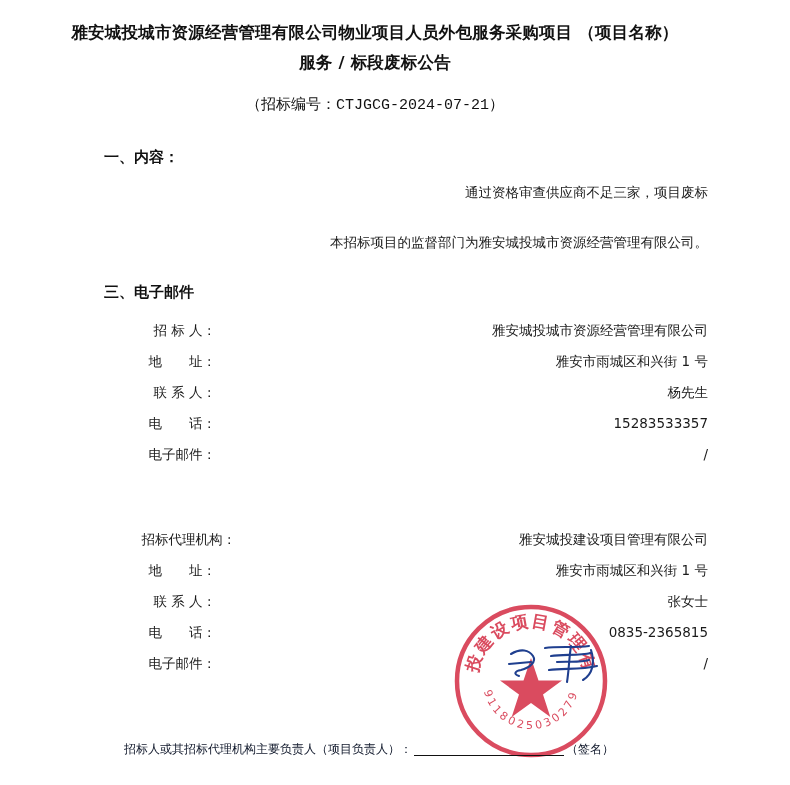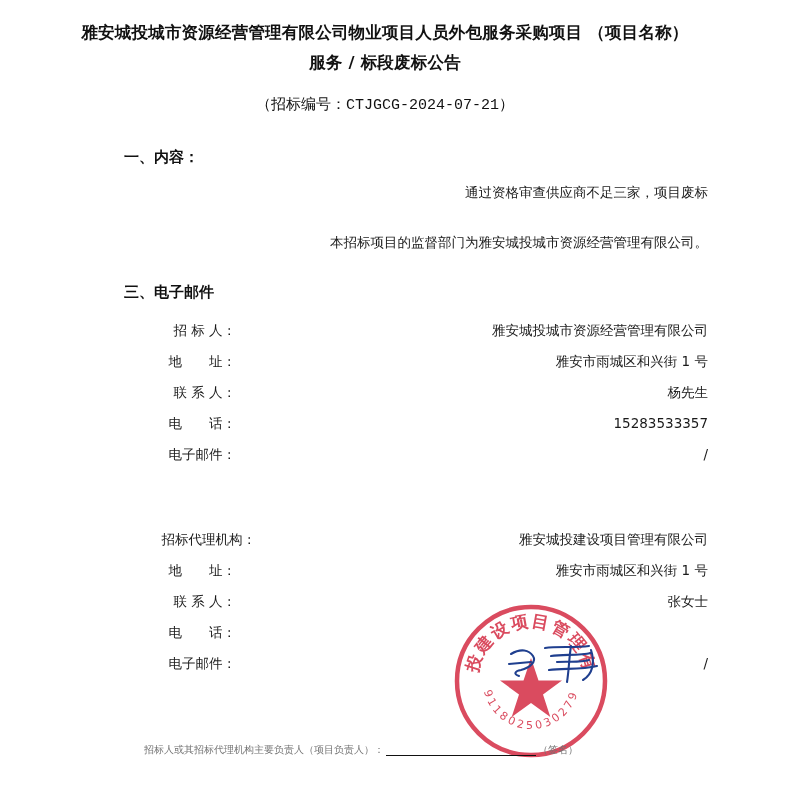--- a/index.html
+++ b/index.html
@@ -13,21 +13,21 @@
     position: relative;
     font-family: "Liberation Serif", "DejaVu Serif", serif;
     color: #1a1a1a;
     overflow: hidden;
   }
   .page {
     position: relative;
     width: 770px;
     height: 785px;
     box-sizing: border-box;
-    padding: 18px 62px 0 62px;
+    padding: 18px 62px 0 42px;
   }
   .doc-title {
     font-family: "DejaVu Sans", "Liberation Sans", sans-serif;
     font-weight: bold;
     font-size: 16.5px;
     line-height: 30px;
     text-align: center;
     letter-spacing: 0.2px;
     color: #111;
     margin: 0 auto;
@@ -87,23 +87,23 @@
     flex: 1 1 auto;
   }
   .agency-block {
     margin-top: 54px;
   }
   .signature-area {
     position: relative;
     margin-top: 54px;
   }
   .sig-line {
-    font-family: Liberation Sans, sans-serif;
-    font-size: 10px;
-    color: #737373;
+    font-family: Liberation Mono, monospace;
+    font-size: 12px;
+    color: #0f172a;
     line-height: 34px;
     padding-left: 82px;
     position: relative;
     z-index: 3;
   }
   .sig-line.indented {
     padding-left: 218px;
   }
   .sig-underline {
     display: inline-block;
@@ -186,20 +186,21 @@
       <div class="contact-row">
         <span class="contact-label">地　　址：</span>
         <span class="contact-value">雅安市雨城区和兴街 1 号</span>
       </div>
       <div class="contact-row">
         <span class="contact-label">联 系 人：</span>
         <span class="contact-value">张女士</span>
       </div>
       <div class="contact-row">
         <span class="contact-label">电　　话：</span>
+        <span class="contact-value">0835-2365815</span>
       </div>
       <div class="contact-row">
         <span class="contact-label">电子邮件：</span>
         <span class="contact-value">/</span>
       </div>
     </div>
   </div>
 
   <div class="signature-area">
     <div class="sig-line">

